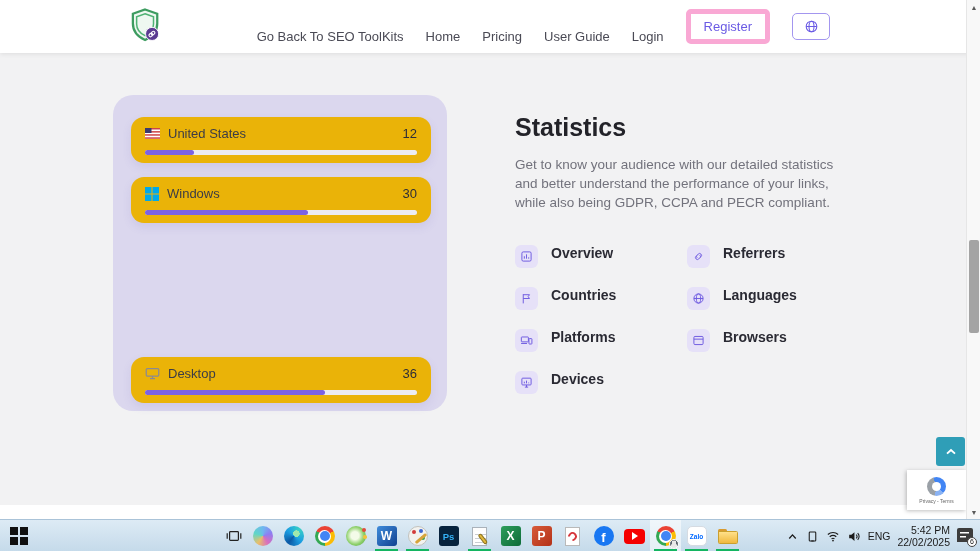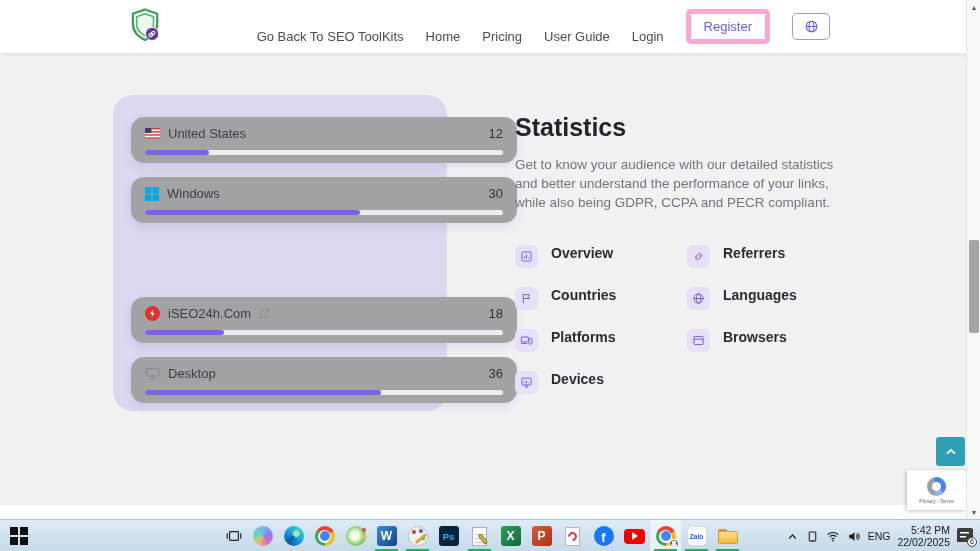--- a/index.html
+++ b/index.html
@@ -14,21 +14,21 @@
   .nav-right { margin-left:auto; display:flex; align-items:center; gap:22px; }
   .nav-link { font-size:13px; color:#4a4a55; cursor:pointer; white-space:nowrap;margin-top:20px; }
   .btn-register { font-size:13px; color:#6a5ae4; border:5px solid #f9a8d4; border-radius:5px;
                   padding:5px 13px; background:#fff; cursor:pointer; }
   .btn-globe { width:38px; height:27px; border:1px solid #a396ef; border-radius:5px;
                background:#fff; display:flex; align-items:center; justify-content:center; cursor:pointer; }
 
   
   .stats-panel { position:absolute; left:113px; top:95px; width:334px; height:316px;
                  background:#dbd7ee; border-radius:20px; }
-  .stat-card { position:absolute; left:131px; width:386px; height:46px; background:#a3a3a3;
+  .stat-card { position:absolute; left:131px; width:300px; height:46px; background:#eab308;
                border-radius:13px; box-shadow:0 4px 10px rgba(100,90,180,.12); }
   .card-row { display:flex; align-items:center; padding:9px 14px 0 14px; gap:8px; }
   .card-label { font-size:13px; color:#3c3c46; }
   .card-value { margin-left:auto; font-size:13px; color:#2e2e38; }
   .progress { position:absolute; left:14px; right:14px; bottom:8px; height:5px;
               background:#ececf1; border-radius:3px; }
   .progress-fill { height:100%; background:#7c63e2; border-radius:3px; }
 
   .chrome-ico { width:15px; height:15px; border-radius:50%; position:relative; flex:0 0 auto;
     background:conic-gradient(from -60deg,#ea4335 0 120deg,#fbbc05 0 240deg,#34a853 0 360deg); }
@@ -221,39 +221,20 @@
       </svg>
       <span class="card-label">Windows</span>
       <span class="card-value">30</span>
     </div>
     <div class="progress">
       <div class="progress-fill" style="width: 60%;"></div>
     </div>
   </div>
 
 
-  <div class="stat-card" style="top:297px">
-    <div class="card-row">
-      <span class="iseo-ico">
-        <svg width="9" height="9" viewBox="0 0 24 24">
-            <path d="M13 2 6 13.5h5L9.5 22l8.5-11.5h-5.5L13 2z" fill="#fff"></path>
-          </svg>
-      </span>
-      <span class="card-label">iSEO24h.Com</span>
-      <svg width="11" height="11" viewBox="0 0 24 24" fill="none" stroke="#8a8a93" stroke-width="2">
-        <path d="M18 13v6a2 2 0 0 1-2 2H5a2 2 0 0 1-2-2V8a2 2 0 0 1 2-2h6"></path>
-          <path d="M15 3h6v6"></path>
-          <path d="M10 14 21 3"></path>
-      </svg>
-      <span class="card-value">18</span>
-    </div>
-    <div class="progress">
-      <div class="progress-fill" style="width: 22%;"></div>
-    </div>
-  </div>
 
   <div class="stat-card" style="top:357px">
     <div class="card-row">
       <svg width="15" height="13" viewBox="0 0 24 20" fill="none" stroke="#8a8a93" stroke-width="2">
         <rect x="2" y="2" width="20" height="12" rx="1.5"></rect>
           <path d="M8 18h8M12 14v4"></path>
       </svg>
       <span class="card-label">Desktop</span>
       <span class="card-value">36</span>
     </div>

